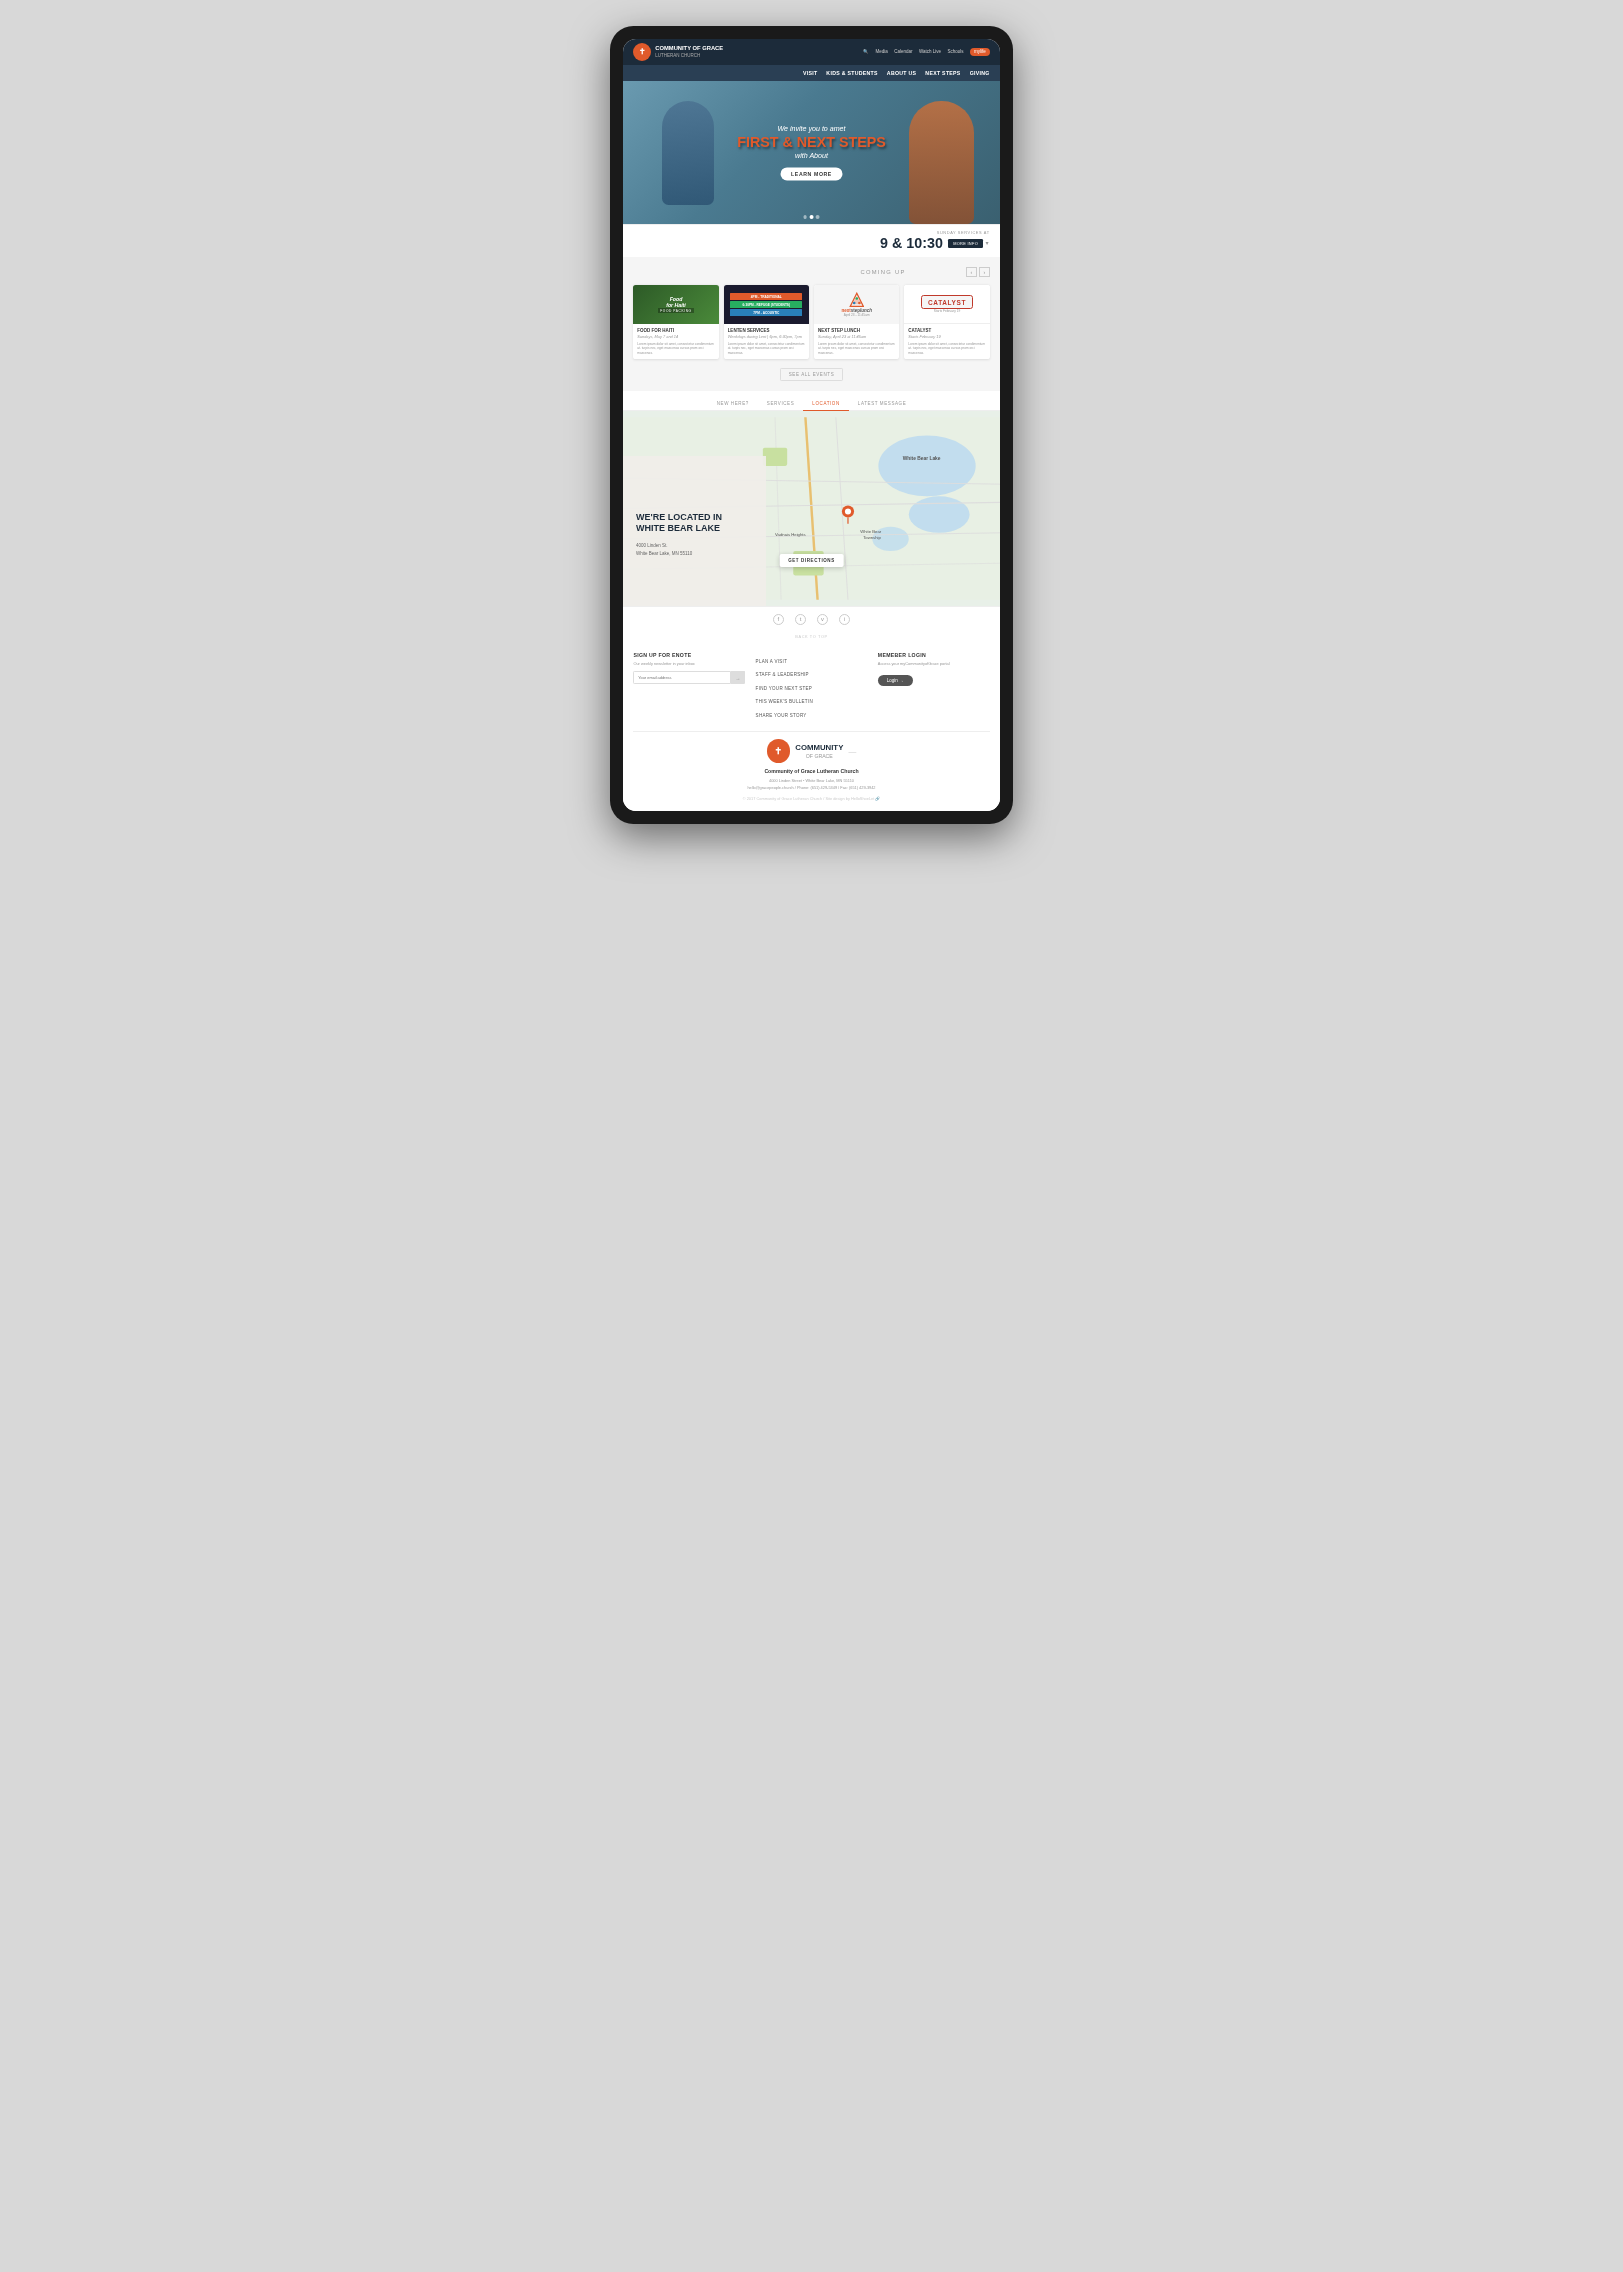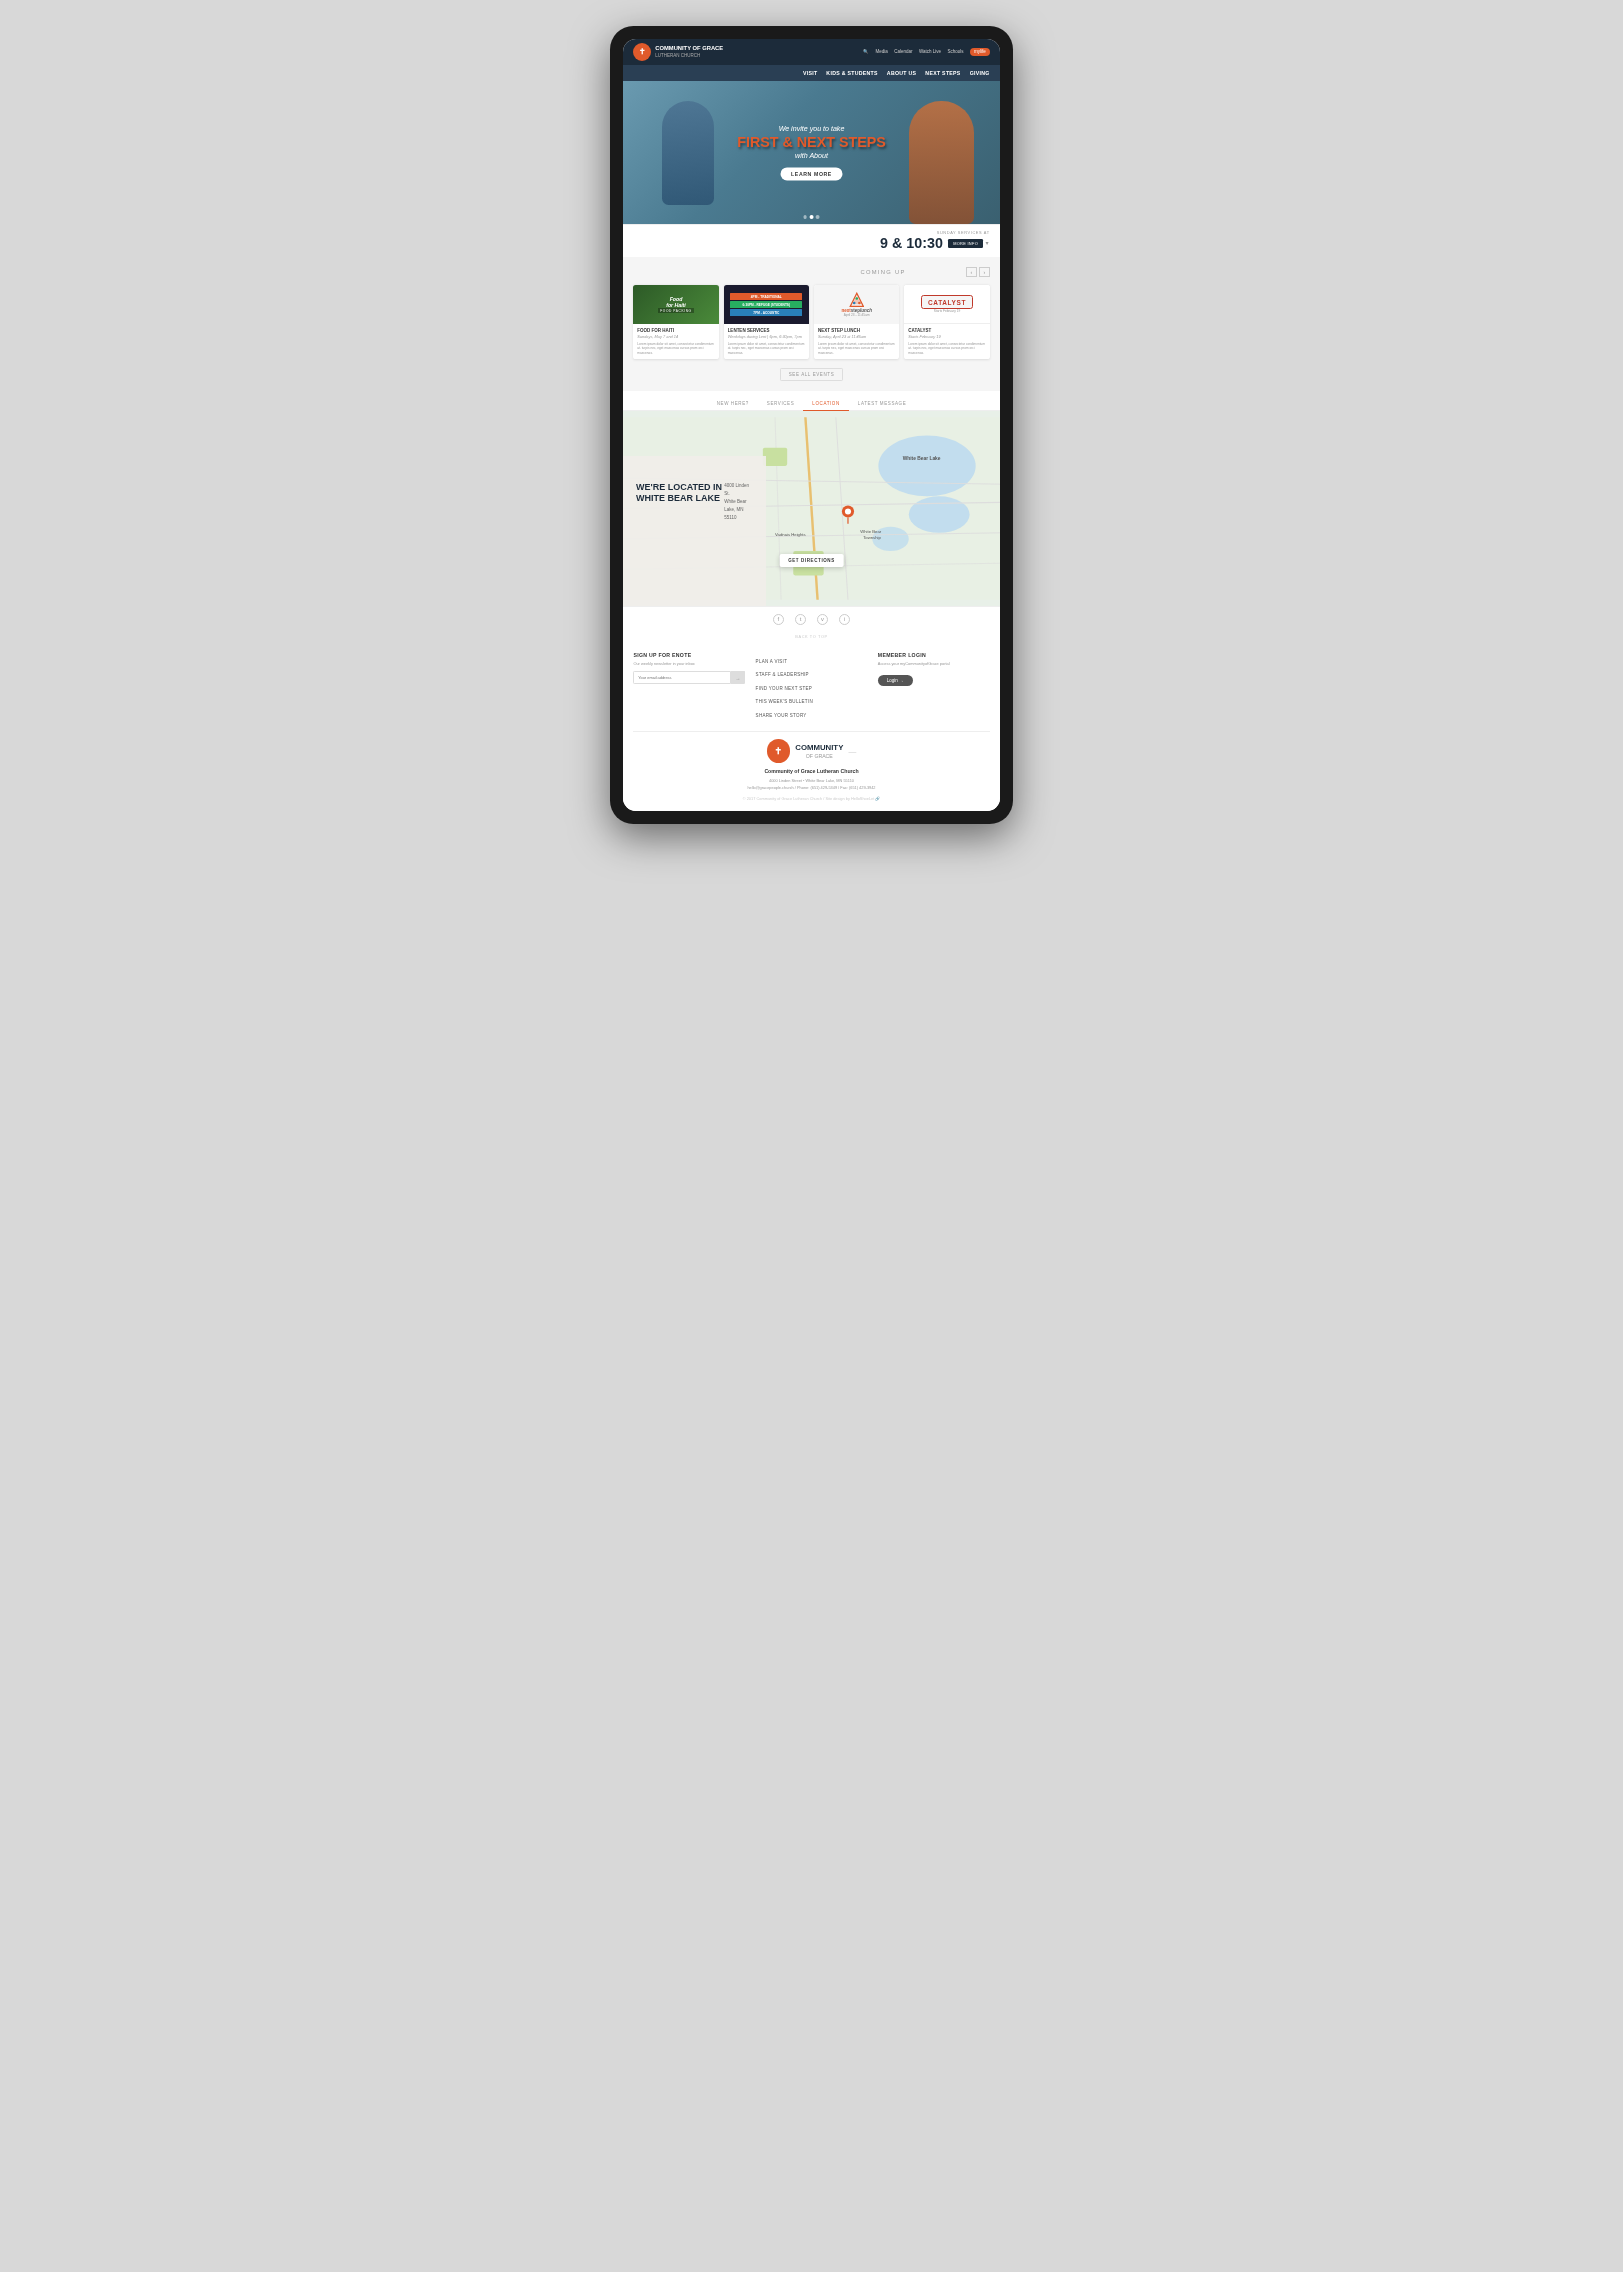--- a/index.html
+++ b/index.html
@@ -383,21 +383,21 @@
     .map-overlay {
       position: absolute;
       left: 0;
       top: 0;
       bottom: 0;
       width: 143px;
       background: rgba(240,238,233,0.92);
       padding: 26px 13px 18px;
       z-index: 2;
       display: flex;
-      flex-direction: row;
+      flex-direction: column;
       justify-content: center;
       margin-top: 45px;
     }
     .map-location-title {
       font-size: 9px;
       font-weight: 900;
       text-transform: uppercase;
       color: #1c2b3a;
       line-height: 1.2;
       margin-bottom: 7.8px;
@@ -672,21 +672,21 @@
       <a href="#">About Us</a>
       <a href="#">Next Steps</a>
       <a href="#">Giving</a>
     </div>
 
     <div class="hero">
       <div class="hero-bg"></div>
       <div class="person-left"></div>
       <div class="person-right"></div>
       <div class="hero-content">
-        <div class="hero-subtitle">We invite you to take</div>
+        <div class="hero-subtitle">We invite you to amet</div>
         <div class="hero-title">First &amp; Next Steps</div>
         <div class="hero-with">with About</div>
         <div class="hero-btn">LEARN MORE</div>
       </div>
       <div class="hero-dots">
         <div class="dot"></div>
         <div class="dot active"></div>
         <div class="dot"></div>
       </div>
     </div>

